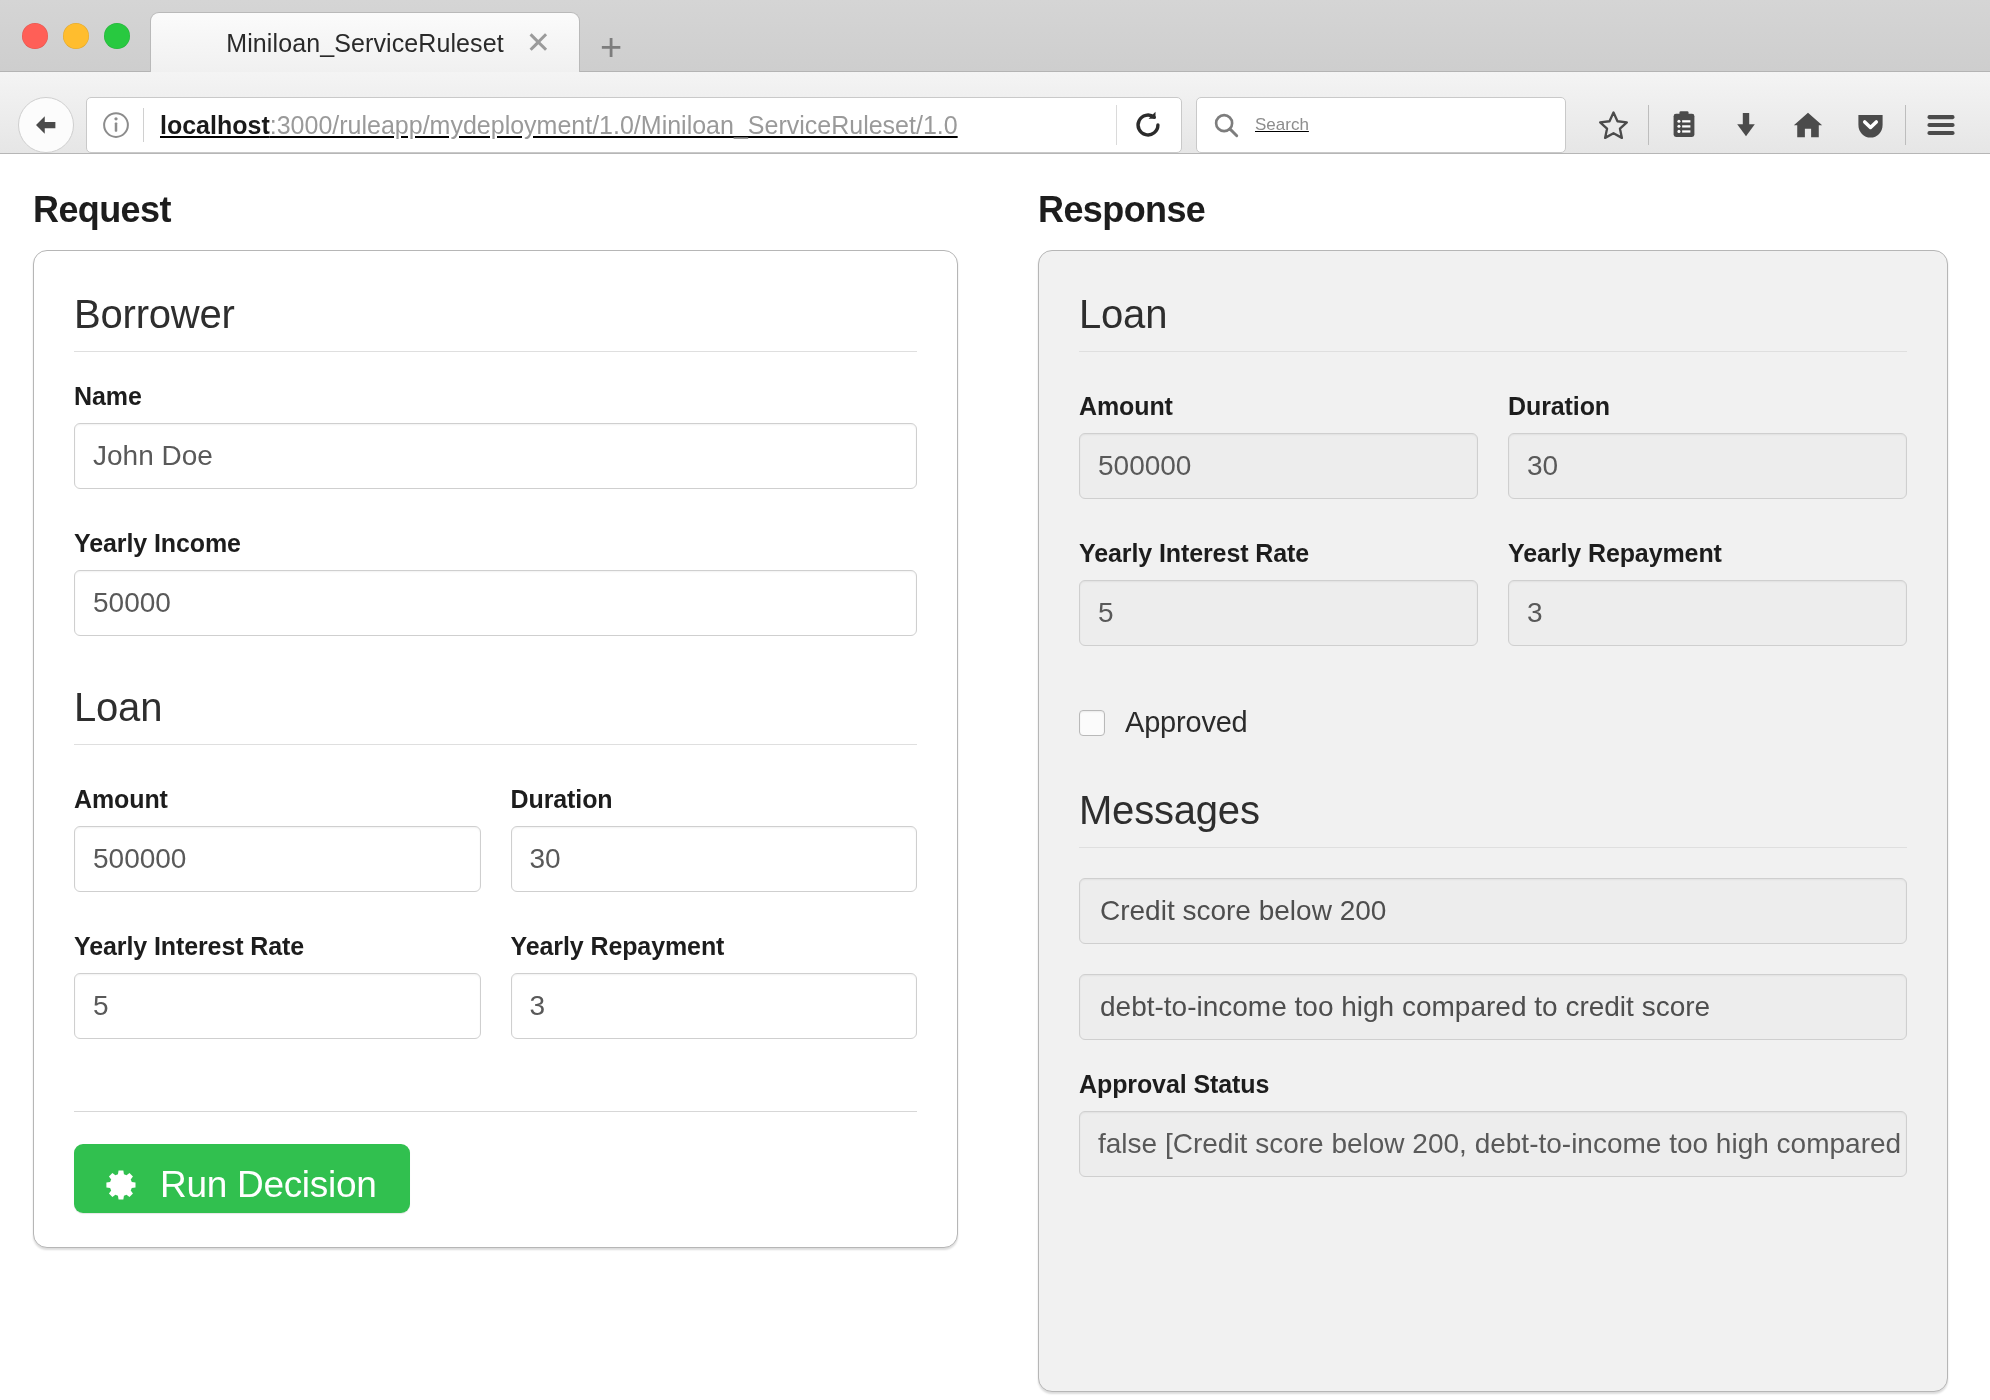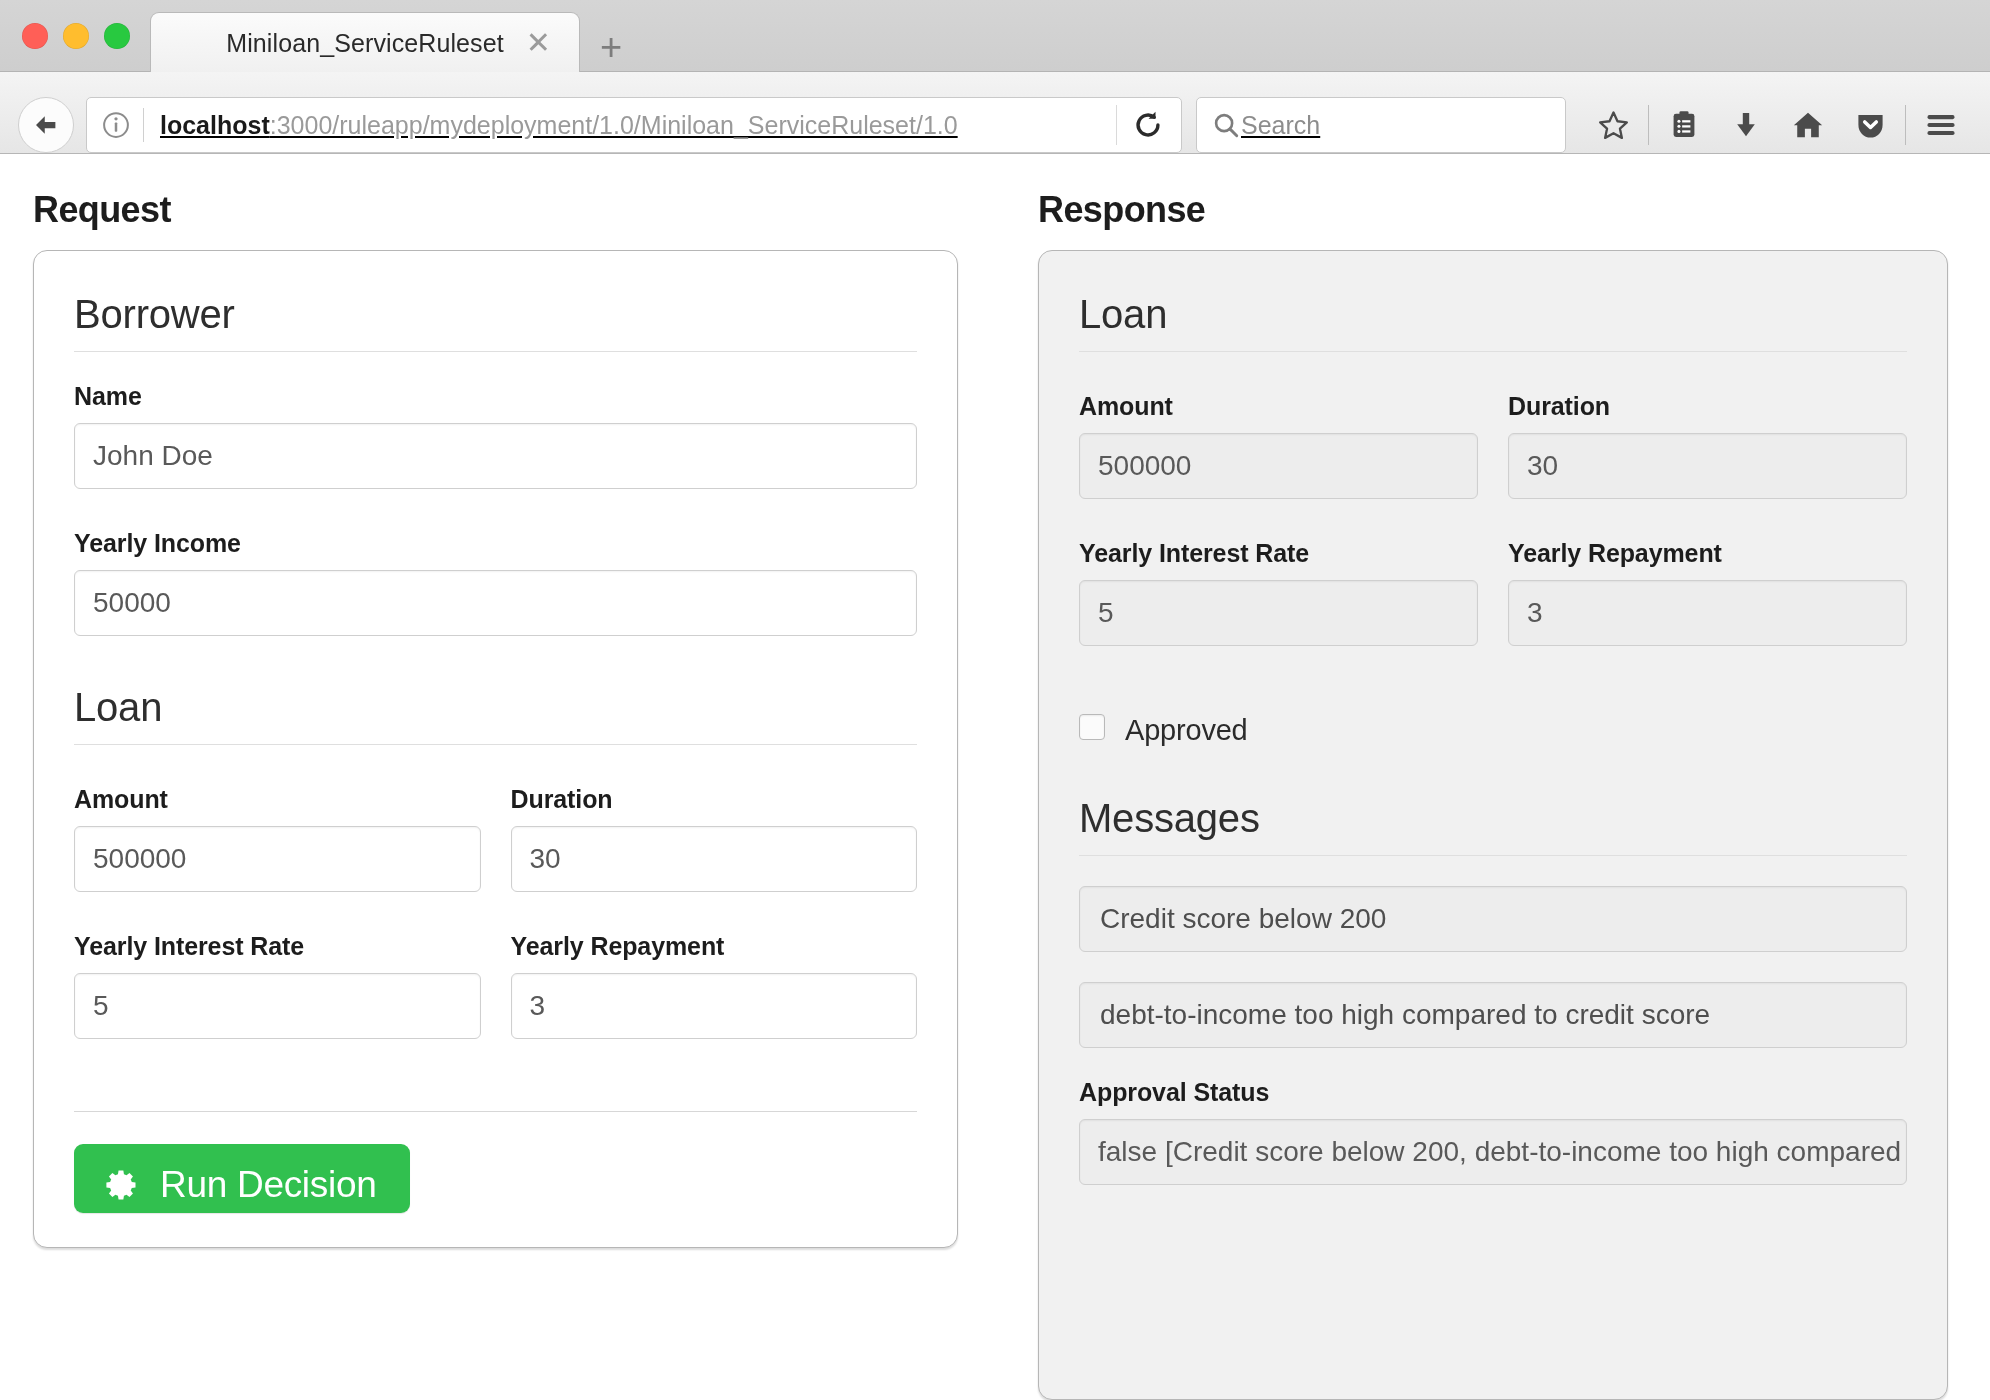--- a/index.html
+++ b/index.html
@@ -136,21 +136,21 @@
     background: #ffffff;
     border: 1px solid #c9c9c9;
     border-radius: 5px;
     display: flex;
     align-items: center;
     padding: 0 14px;
     margin-left: 14px;
     flex: 0 0 auto;
   }
   .search-placeholder {
-    font-size: 25px; color: #8d8d8d; 
+    font-size: 17px; color: #8d8d8d; margin-left: 14px;
   }
 
   .toolicons {
     display: flex;
     align-items: center;
     margin-left: 16px;
     flex: 0 0 auto;
     gap: 0px;
   }
   .toolicon {
@@ -254,21 +254,20 @@
     border-radius: 4px;
     background: #fbfbfb;
     box-shadow: inset 0 1px 2px rgba(0,0,0,.07);
     flex: 0 0 auto;
   }
   .check-label {
     font-size: 29px;
     color: #2b2b2b;
     margin-left: 20px;
     letter-spacing: -.2px;
-    margin-top: 8px;
   }
 
   .msg-box {
     width: 100%;
     height: 66px;
     border: 1px solid #cfcfcf;
     border-radius: 6px;
     background: #ededed;
     font-size: 28px;
     color: #4e4e4e;

